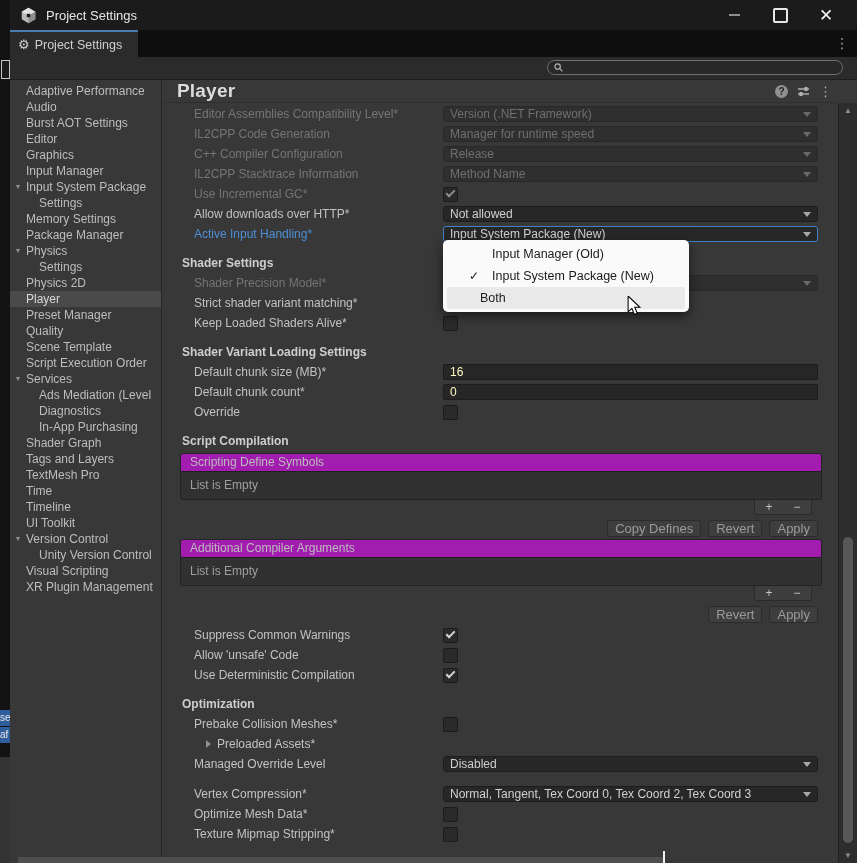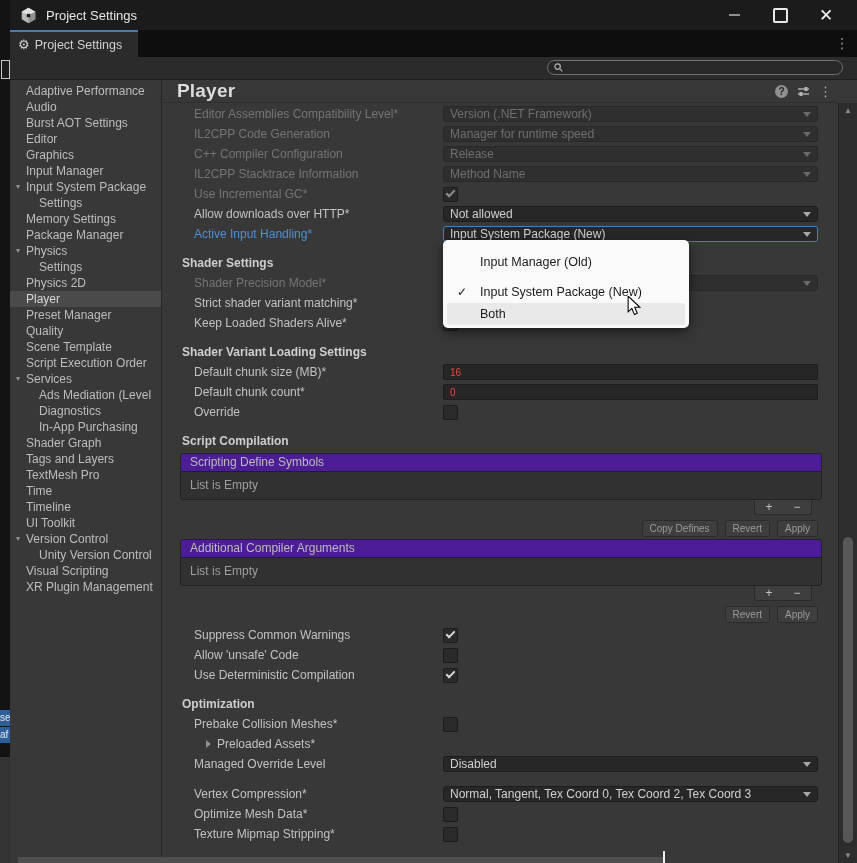--- a/index.html
+++ b/index.html
@@ -70,38 +70,38 @@
   .dd{flex:1;height:16px;background:#272727;border:1px solid #1d1d1d;border-radius:3px;display:flex;align-items:center;
       padding:0 6px;box-sizing:border-box;min-width:0;}
   .dd .val{font-size:12px;color:#d0d0d0;flex:1;white-space:nowrap;overflow:hidden;}
   .row.dis .dd{background:#2f2f2f;border-color:#282828;}
   .row.dis .dd .val{color:#6f6f6f;}
   .row.focus .dd{border-color:#4180c4;}
   .arrow{width:0;height:0;border-left:4px solid transparent;border-right:4px solid transparent;border-top:5px solid #a8a8a8;margin-left:6px;flex:none;}
   .row.dis .arrow{border-top-color:#6a6a6a;}
 
   .tf{flex:1;height:16px;background:#262626;border:1px solid #1c1c1c;border-radius:2px;display:flex;align-items:center;
-      padding:0 6px;box-sizing:border-box;font-size:10px;color:#ef4444;}
+      padding:0 6px;box-sizing:border-box;font-size:12px;color:#fef9c3;}
 
   .cb{width:13px;height:13px;background:#2a2a2a;border:1px solid #1b1b1b;border-radius:2px;position:relative;flex:none;}
   .cb.on::after{content:"";position:absolute;left:2px;top:2px;width:7px;height:3px;
       border-left:2px solid #d6d6d6;border-bottom:2px solid #d6d6d6;transform:rotate(-45deg);}
   .row.dis .cb.on::after{border-color:#8f8f8f;}
 
   .box{margin:2px 16px 0 17px;border:1px solid #232323;border-radius:3px;background:#313131;overflow:hidden;}
-  .boxhead{height:17px;line-height:17px;background:#4c1d95;color:#bcbcbc;font-size:12px;padding-left:9px;border-bottom:1px solid #1f1f1f;}
+  .boxhead{height:17px;line-height:17px;background:#a21caf;color:#bcbcbc;font-size:12px;padding-left:9px;border-bottom:1px solid #1f1f1f;}
   .boxempty{height:27px;line-height:27px;font-size:12px;color:#9f9f9f;padding-left:9px;}
 
   .lfoot{display:flex;justify-content:flex-end;padding-right:26px;height:16px;}
   .pillbox{width:58px;height:15px;background:#3e3e3e;border:1px solid #2a2a2a;border-top:none;
            border-radius:0 0 3px 3px;display:flex;align-items:center;justify-content:space-around;box-sizing:border-box;}
   .pillbox span{color:#c4c4c4;font-size:12px;line-height:12px;}
 
   .btnrow{display:flex;justify-content:flex-end;gap:7px;margin:4px 20px 2px 0;}
-  .btn{height:15px;line-height:15px;padding:0 7px;font-size:10px;color:#9b9b9b;background:#3e3e3e;
+  .btn{height:15px;line-height:15px;padding:0 7px;font-size:13px;color:#9b9b9b;background:#3e3e3e;
        border:1px solid #2b2b2b;border-radius:3px;}
 
   .spacer{height:10px;}
 
   .foldrow{display:flex;align-items:center;height:20px;padding-left:43px;}
   .fold-tri{width:0;height:0;border-top:4px solid transparent;border-bottom:4px solid transparent;
             border-left:5px solid #8f8f8f;margin-right:6px;}
   .foldrow .lbl{font-size:12px;color:#c2c2c2;}
 
   .logcols{display:flex;flex:1;}
@@ -111,21 +111,21 @@
 
   
   .sb{position:absolute;top:103px;right:0;bottom:0;width:19px;background:#2d2d2d;border-left:1px solid #222;box-sizing:border-box;}
   .sb .sarrow{position:absolute;left:0;width:100%;text-align:center;font-size:8px;color:#8d8d8d;}
   .sb .up{top:3px;} .sb .dn{bottom:3px;}
   .sb .thumb{position:absolute;left:4px;right:4px;top:434px;height:306px;background:#575757;border-radius:5px;}
 
   
   .pop{position:absolute;left:443px;top:240px;width:246px;background:#fafafa;border-radius:5px;
        box-shadow:0 4px 12px rgba(0,0,0,.55);padding:3px 0;z-index:10;}
-  .pop-item{height:22px;display:flex;align-items:center;font-size:12.5px;color:#1a1a1a;padding-left:14px;margin-top:8px;}
+  .pop-item{height:22px;display:flex;align-items:center;font-size:12.5px;color:#1a1a1a;padding-left:26px;}
   .pop-item .chk{width:23px;flex:none;color:#222;font-size:12px;}
   .pop-lbl{white-space:nowrap;}
   .pop-item.hover{background:#e9e9e9;border-radius:3px;margin:0 4px;padding-left:10px;}
 
   .cursor{position:absolute;left:625px;top:296px;z-index:12;}
 
   
   .bstrip{position:absolute;left:18px;top:857px;width:647px;height:6px;background:#4e4e4e;z-index:5;}
   .btick{position:absolute;left:663px;top:851px;width:2px;height:12px;background:#f0f0f0;z-index:6;}
 </style>

